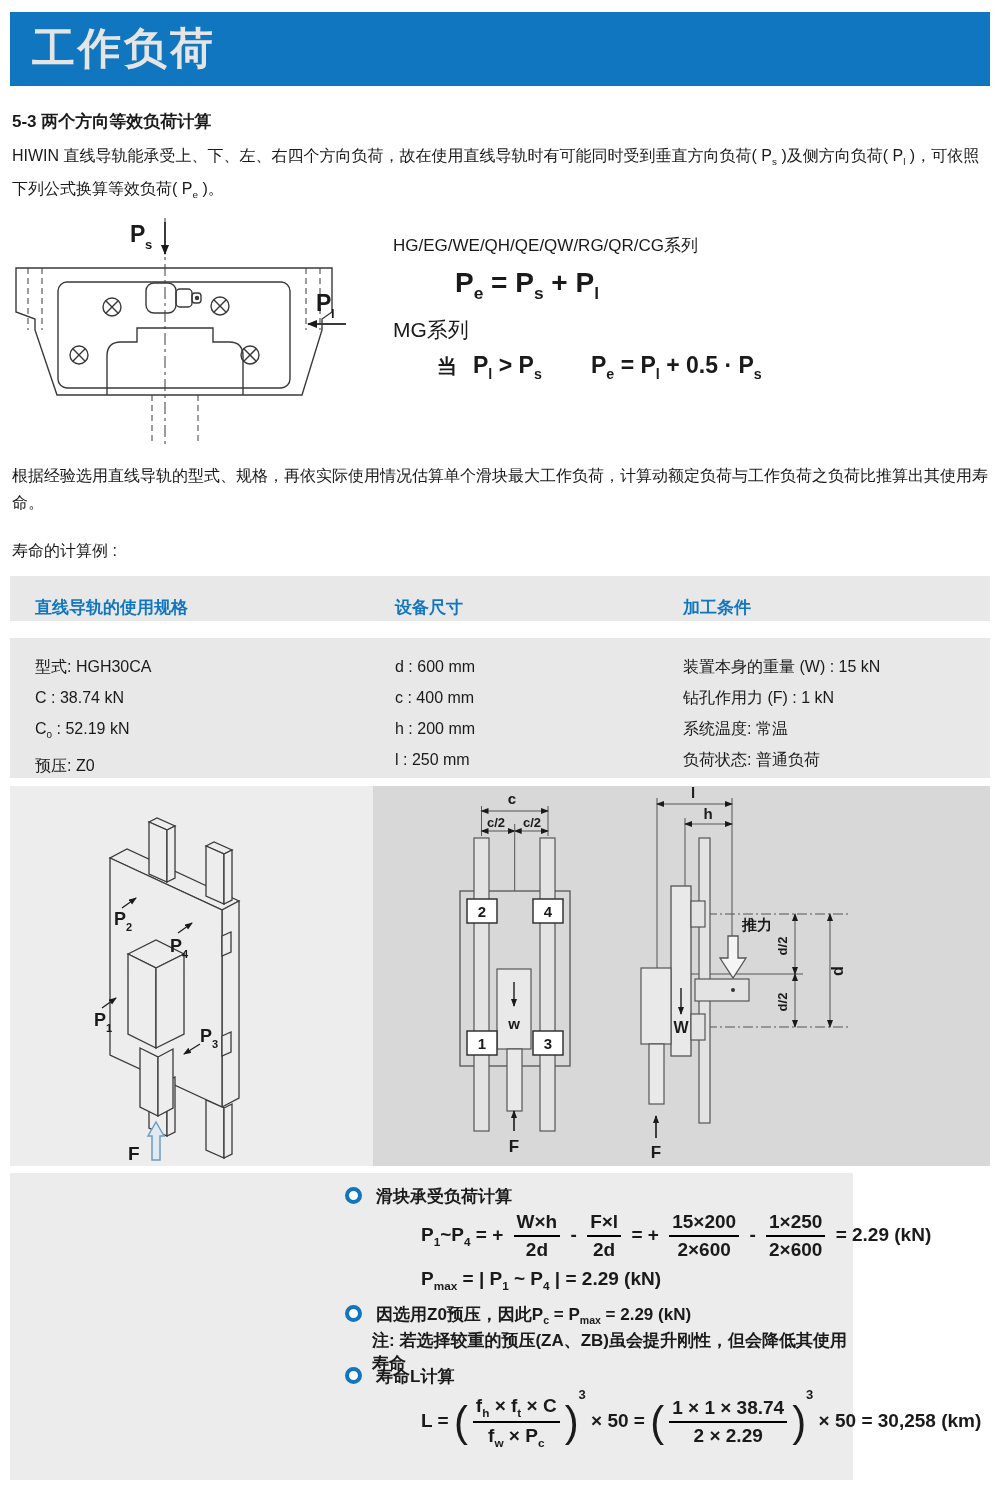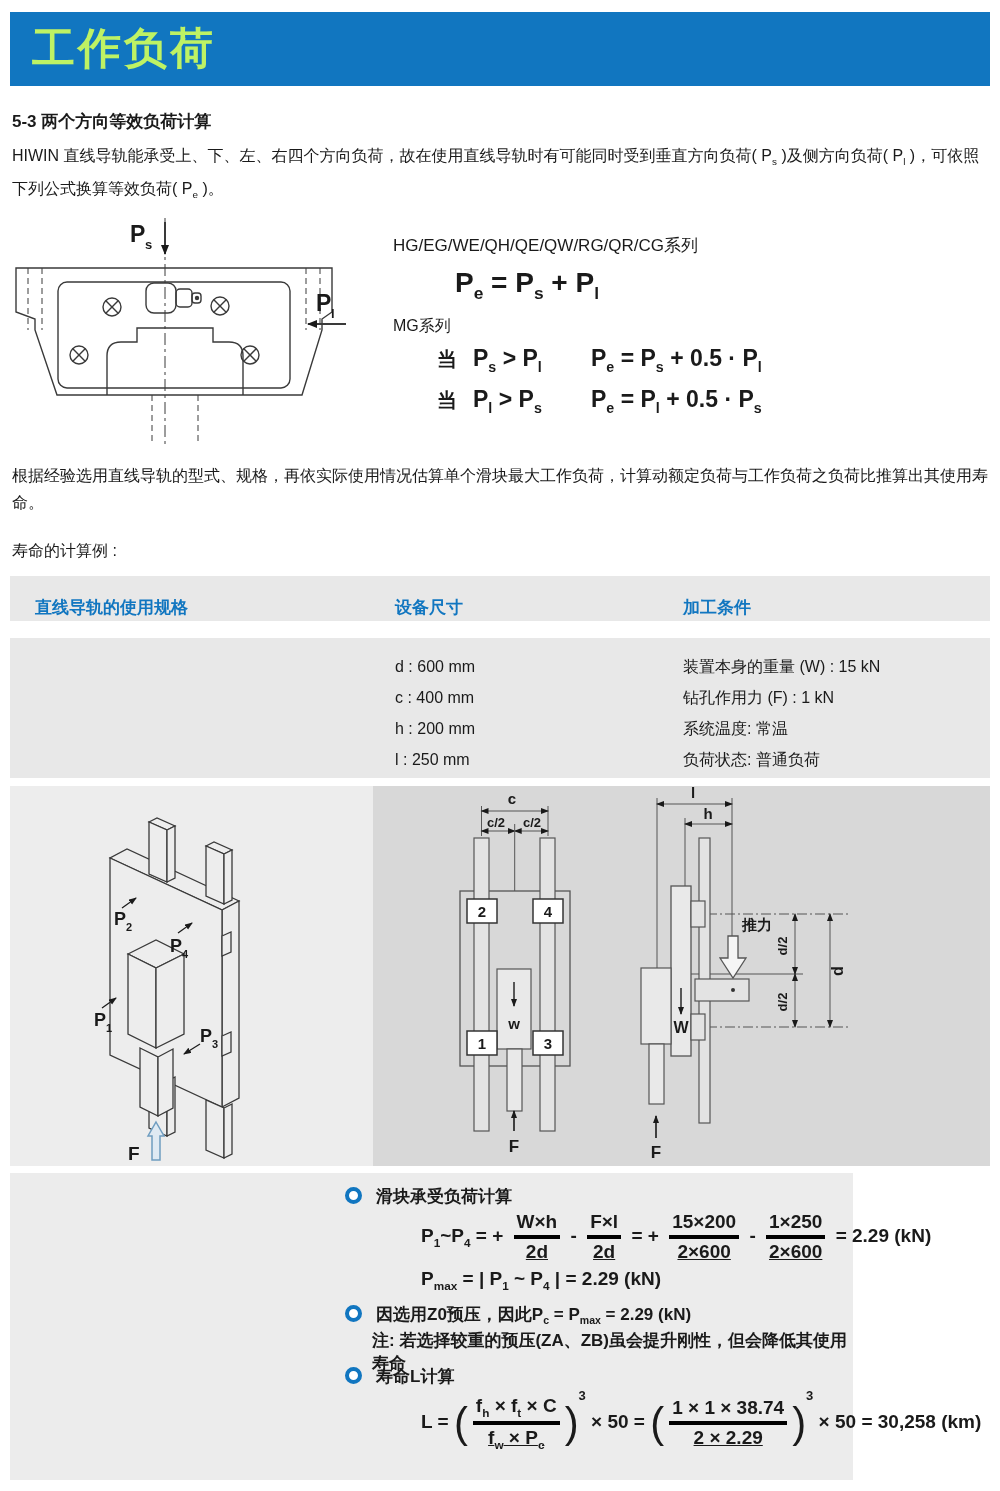--- a/index.html
+++ b/index.html
@@ -1,31 +1,31 @@
 <!DOCTYPE html>
 <html><head>
 <meta charset="utf-8">
 <style>
   html,body{margin:0;padding:0;background:#fff;}
   .page{position:relative;width:1000px;height:1491px;background:#fff;overflow:hidden;
         font-family:"Liberation Sans","DejaVu Sans",sans-serif;color:#1a1a1a;}
   
   .banner{position:absolute;left:10px;top:12px;width:980px;height:74px;background:#1176c0;}
-  .banner h1{margin:0;padding:8px 0 0 22px;font-size:43px;font-weight:bold;color:#bef264;letter-spacing:3px;}
+  .banner h1{margin:0;padding:8px 0 0 22px;font-size:43px;font-weight:bold;color:#e5e5e5;letter-spacing:3px;}
   
   .sec{position:absolute;left:12px;width:976px;}
   .sec h2{margin:0 0 9px 0;font-size:17px;font-weight:bold;}
   .sec p{margin:0;font-size:16px;line-height:27px;}
   sub{font-size:62%;}
   
   .fig53{position:absolute;left:2px;top:216px;}
   .eq53{position:absolute;left:393px;top:234px;}
   .eq53 .series{font-size:17px;}
   .eq53 .main-eq{font-size:28px;font-weight:bold;margin:10px 0 12px 62px;}
-  .eq53 .mglab{font-size:16px;margin-bottom:2px;}
+  .eq53 .mglab{font-size:21px;margin-bottom:2px;}
   .eq53 .mgline{font-size:23px;font-weight:bold;margin:8px 0 12px 44px;}
   .eq53 .when{margin-right:16px;font-size:20px;}
   .eq53 .cond{display:inline-block;min-width:118px;}
   
   .band{position:absolute;left:10px;width:980px;background:#e8e8e8;}
   .hband{top:576px;height:45px;}
   .hband .th{position:absolute;top:20px;font-size:17px;font-weight:bold;color:#1176c0;}
   .cband{top:638px;height:140px;font-size:16px;}
   .cband .col{position:absolute;top:13px;line-height:31px;}
   .c1{left:25px;} .c2{left:385px;} .c3{left:673px;}
@@ -35,21 +35,21 @@
   .svgfront{position:absolute;left:52px;top:0;}
   .svgside{position:absolute;left:262px;top:0;}
   
   .calcband{position:absolute;left:10px;top:1173px;width:843px;height:307px;background:#ececec;}
   .citem{position:absolute;font-size:17px;font-weight:bold;}
   .bullet{display:inline-block;width:9px;height:9px;border:4px solid #1176c0;border-radius:50%;
           background:#fff;margin-right:14px;vertical-align:-2px;}
   .formula{position:absolute;font-size:19px;font-weight:bold;white-space:nowrap;margin-left:43px;}
   .frac{display:inline-block;vertical-align:middle;text-align:center;margin:0 5px;}
   .frac .num{display:block;padding:0 3px 2px;}
-  .frac .den{display:block;border-top:4px solid #000000;padding:2px 3px 0;text-decoration:underline;}
+  .frac .den{display:block;border-top:2px solid #000000;padding:2px 3px 0;}
   .bp{font-size:220%;font-weight:normal;vertical-align:middle;line-height:0.9;}
   .exp{font-size:13px;position:relative;top:-20px;font-weight:bold;}
   svg text{fill:#1a1a1a;}
 </style>
 </head>
 <body>
 
 <div class="page">
 
   <div class="banner">
@@ -106,36 +106,41 @@
       <text x="143" y="33" font-size="13" font-weight="bold">s</text>
       <text x="314" y="95" font-size="23" font-weight="bold">P</text>
       <text x="329" y="102" font-size="13" font-weight="bold">l</text>
     </svg>
   </div>
 
   <div class="eq53">
     <div class="series">HG/EG/WE/QH/QE/QW/RG/QR/CG系列</div>
     <div class="main-eq"><span>P</span><sub>e</sub><span> = P</span><sub>s</sub><span> + P</span><sub>l</sub></div>
     <div class="mglab">MG系列</div>
-    <div class="mgline"><span class="when">当</span><span class="cond"><span>P</span><sub>s</sub><span> &gt; P</span><sub>l</sub></span><span>P</span><sub>e</sub><span> = P</span><sub>s</sub><span> + 0.5 · P</span><sub>l</sub></div>
     <div class="mgline"><span class="when">当</span><span class="cond"><span>P</span><sub>l</sub><span> &gt; P</span><sub>s</sub></span><span>P</span><sub>e</sub><span> = P</span><sub>l</sub><span> + 0.5 · P</span><sub>s</sub></div>
   </div>
 
   <div class="sec" style="top:462px;">
     <p>根据经验选用直线导轨的型式、规格，再依实际使用情况估算单个滑块最大工作负荷，计算动额定负荷与工作负荷之负荷比推算出其使用寿命。</p>
     <p style="margin-top:21px;">寿命的计算例 :</p>
   </div>
 
   <div class="band hband">
     <span class="th" style="left:25px;">直线导轨的使用规格</span>
     <span class="th" style="left:385px;">设备尺寸</span>
     <span class="th" style="left:673px;">加工条件</span>
   </div>
 
   <div class="band cband">
+    <div class="col c1">
+      <div>型式: HGH30CA</div>
+      <div>C : 38.74 kN</div>
+      <div><span>C</span><sub>0</sub><span> : 52.19 kN</span></div>
+      <div>预压: Z0</div>
+    </div>
     <div class="col c2">
       <div>d : 600 mm</div>
       <div>c : 400 mm</div>
       <div>h : 200 mm</div>
       <div>l : 250 mm</div>
     </div>
     <div class="col c3">
       <div>装置本身的重量 (W) : 15 kN</div>
       <div>钻孔作用力 (F) : 1 kN</div>
       <div>系统温度: 常温</div>

